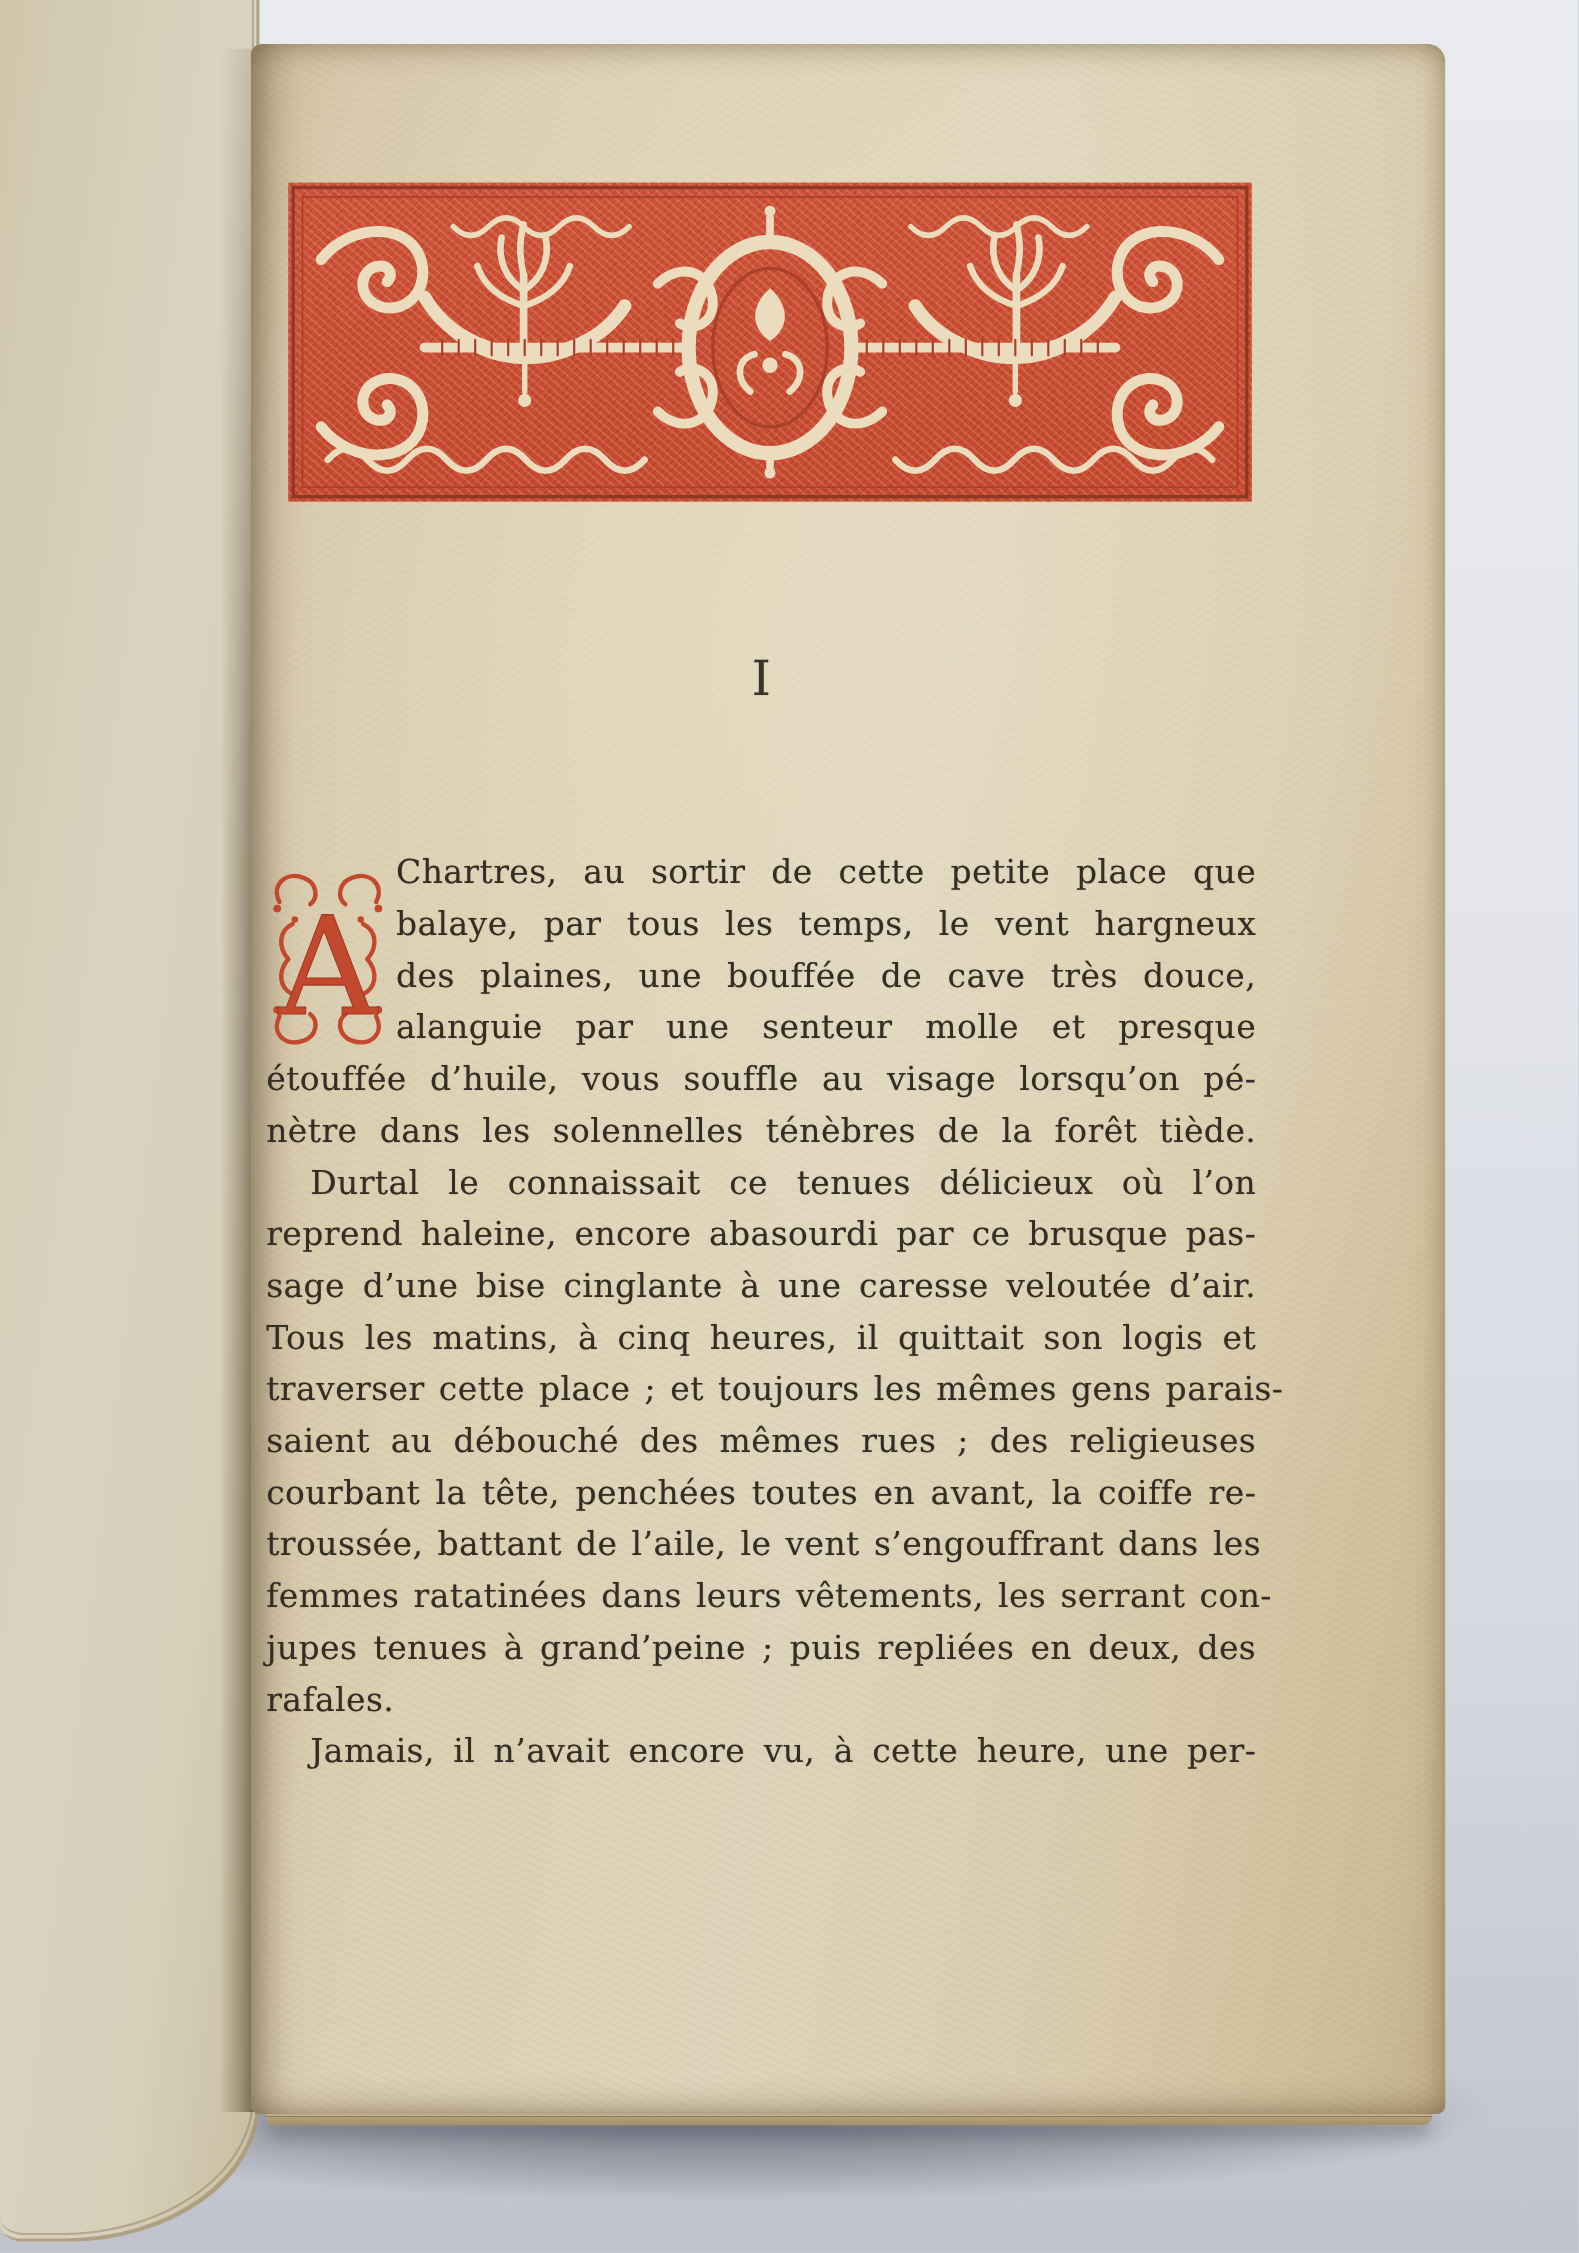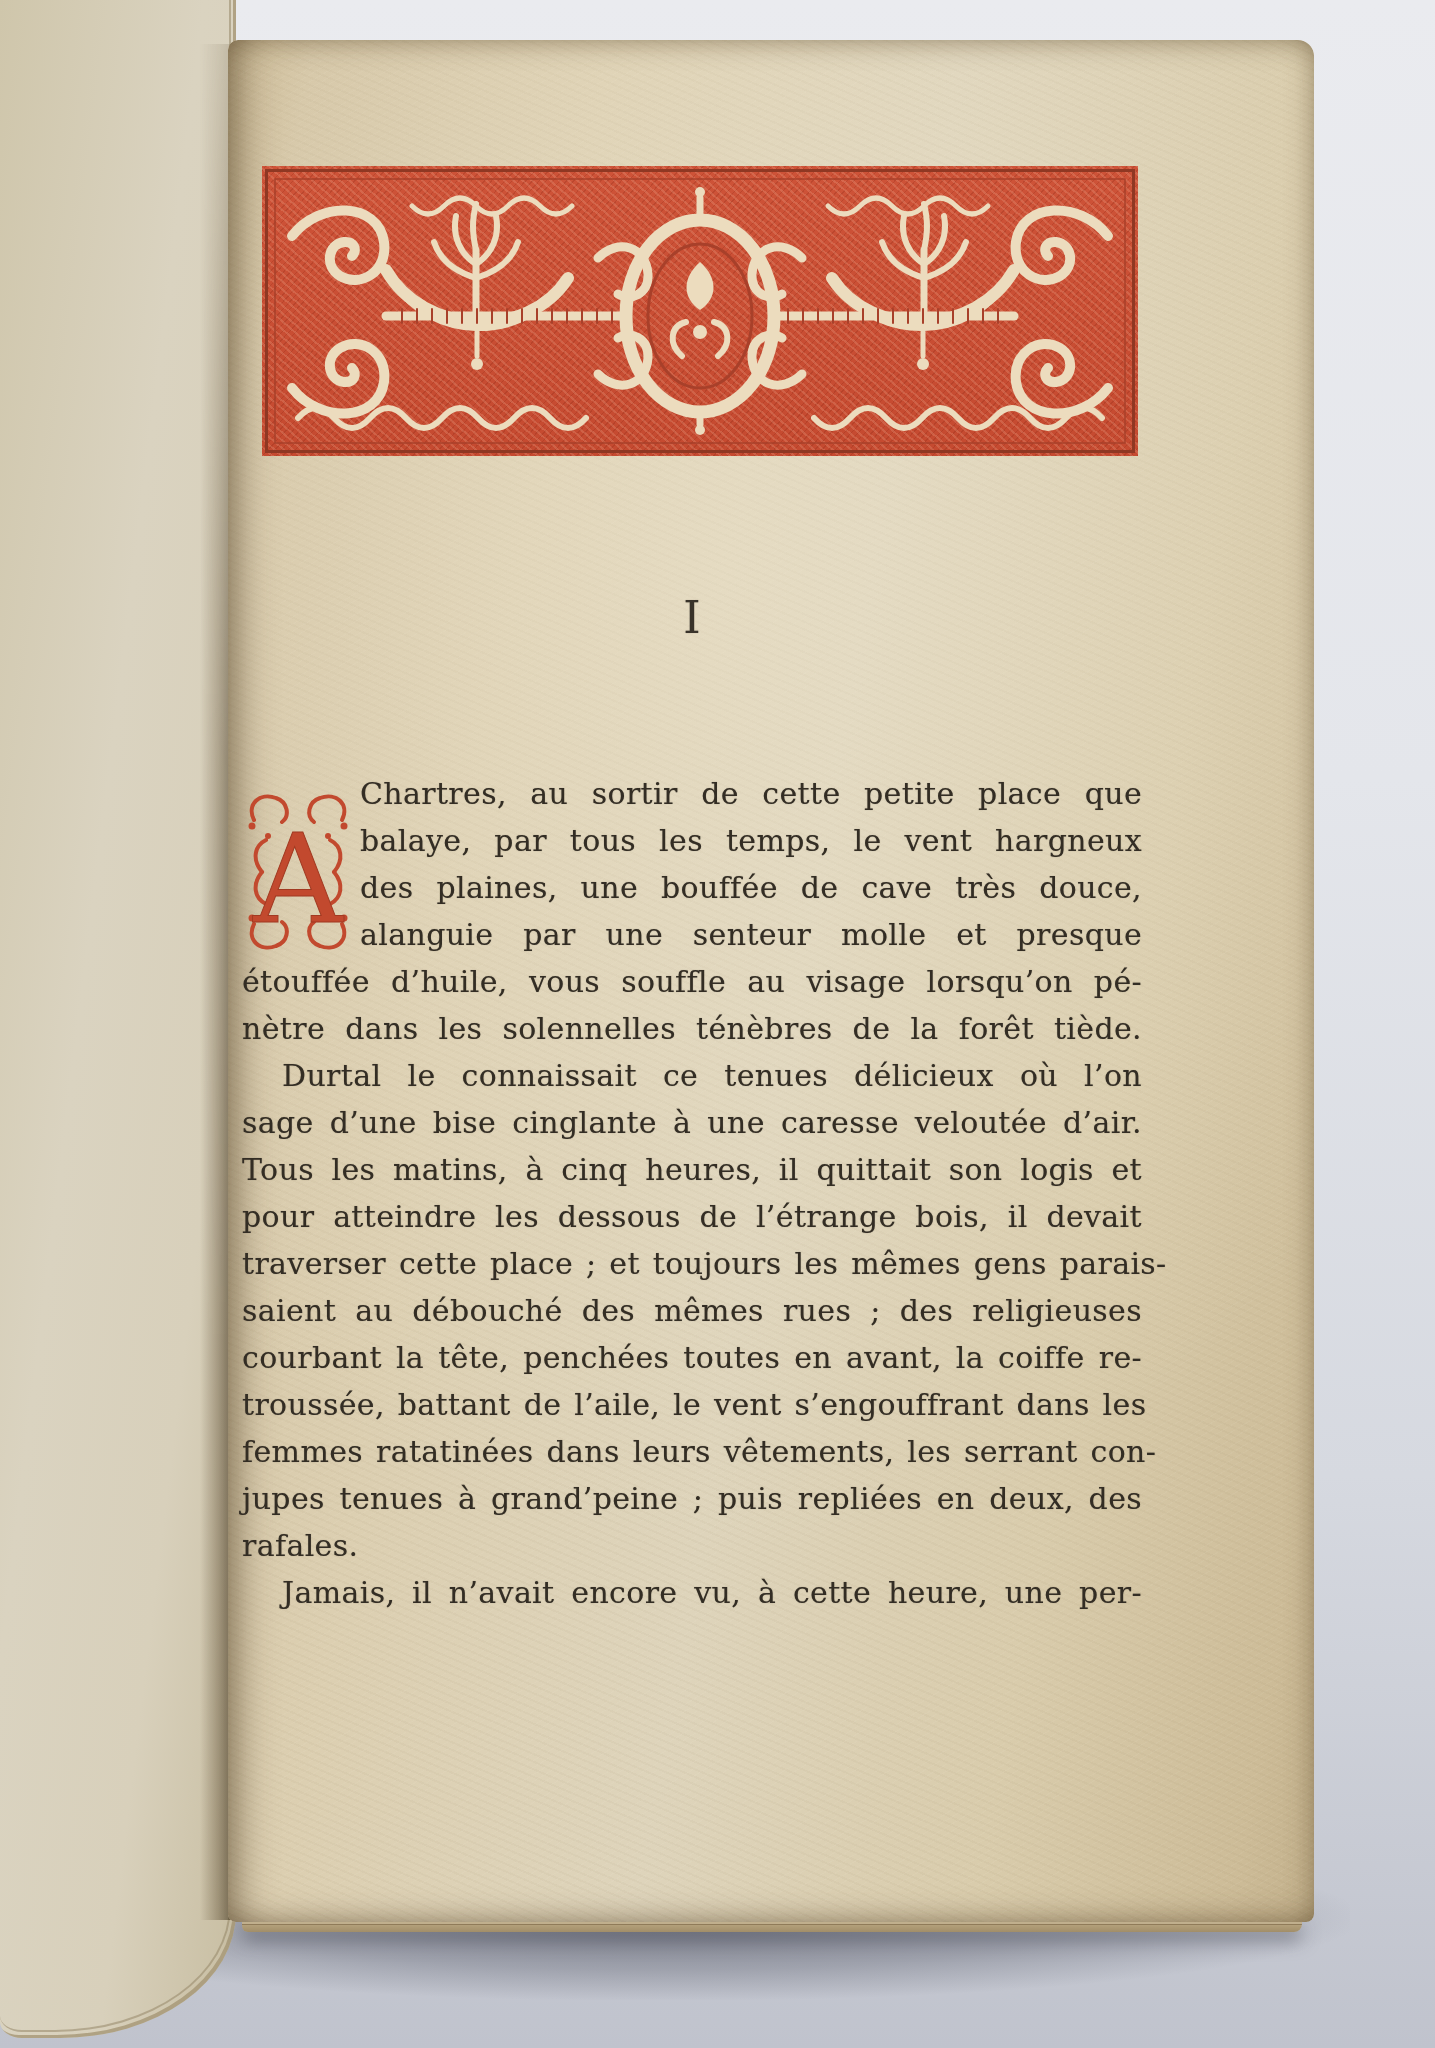--- a/index.html
+++ b/index.html
@@ -149,23 +149,23 @@
     </div>
 
     <div class="textblock">
       <div class="line beside-cap">Chartres, au sortir de cette petite place que</div>
       <div class="line beside-cap">balaye, par tous les temps, le vent hargneux</div>
       <div class="line beside-cap">des plaines, une bouffée de cave très douce,</div>
       <div class="line beside-cap">alanguie par une senteur molle et presque</div>
       <div class="line">étouffée d’huile, vous souffle au visage lorsqu’on pé-</div>
       <div class="line">nètre dans les solennelles ténèbres de la forêt tiède.</div>
       <div class="line indent">Durtal le connaissait ce tenues délicieux où l’on</div>
+      <div class="line">reprend haleine, encore abasourdi par ce brusque pas-</div>
       <div class="line">sage d’une bise cinglante à une caresse veloutée d’air.</div>
       <div class="line">Tous les matins, à cinq heures, il quittait son logis et</div>
-      <div class="line">pour atteindre les dessous de l’étrange bois, il devait</div>
       <div class="line">traverser cette place ; et toujours les mêmes gens parais-</div>
       <div class="line">saient au débouché des mêmes rues ; des religieuses</div>
       <div class="line">courbant la tête, penchées toutes en avant, la coiffe re-</div>
       <div class="line">troussée, battant de l’aile, le vent s’engouffrant dans les</div>
       <div class="line">femmes ratatinées dans leurs vêtements, les serrant con-</div>
       <div class="line">jupes tenues à grand’peine ; puis repliées en deux, des</div>
       <div class="line short">rafales.</div>
       <div class="line indent">Jamais, il n’avait encore vu, à cette heure, une per-</div>
     </div>
 

